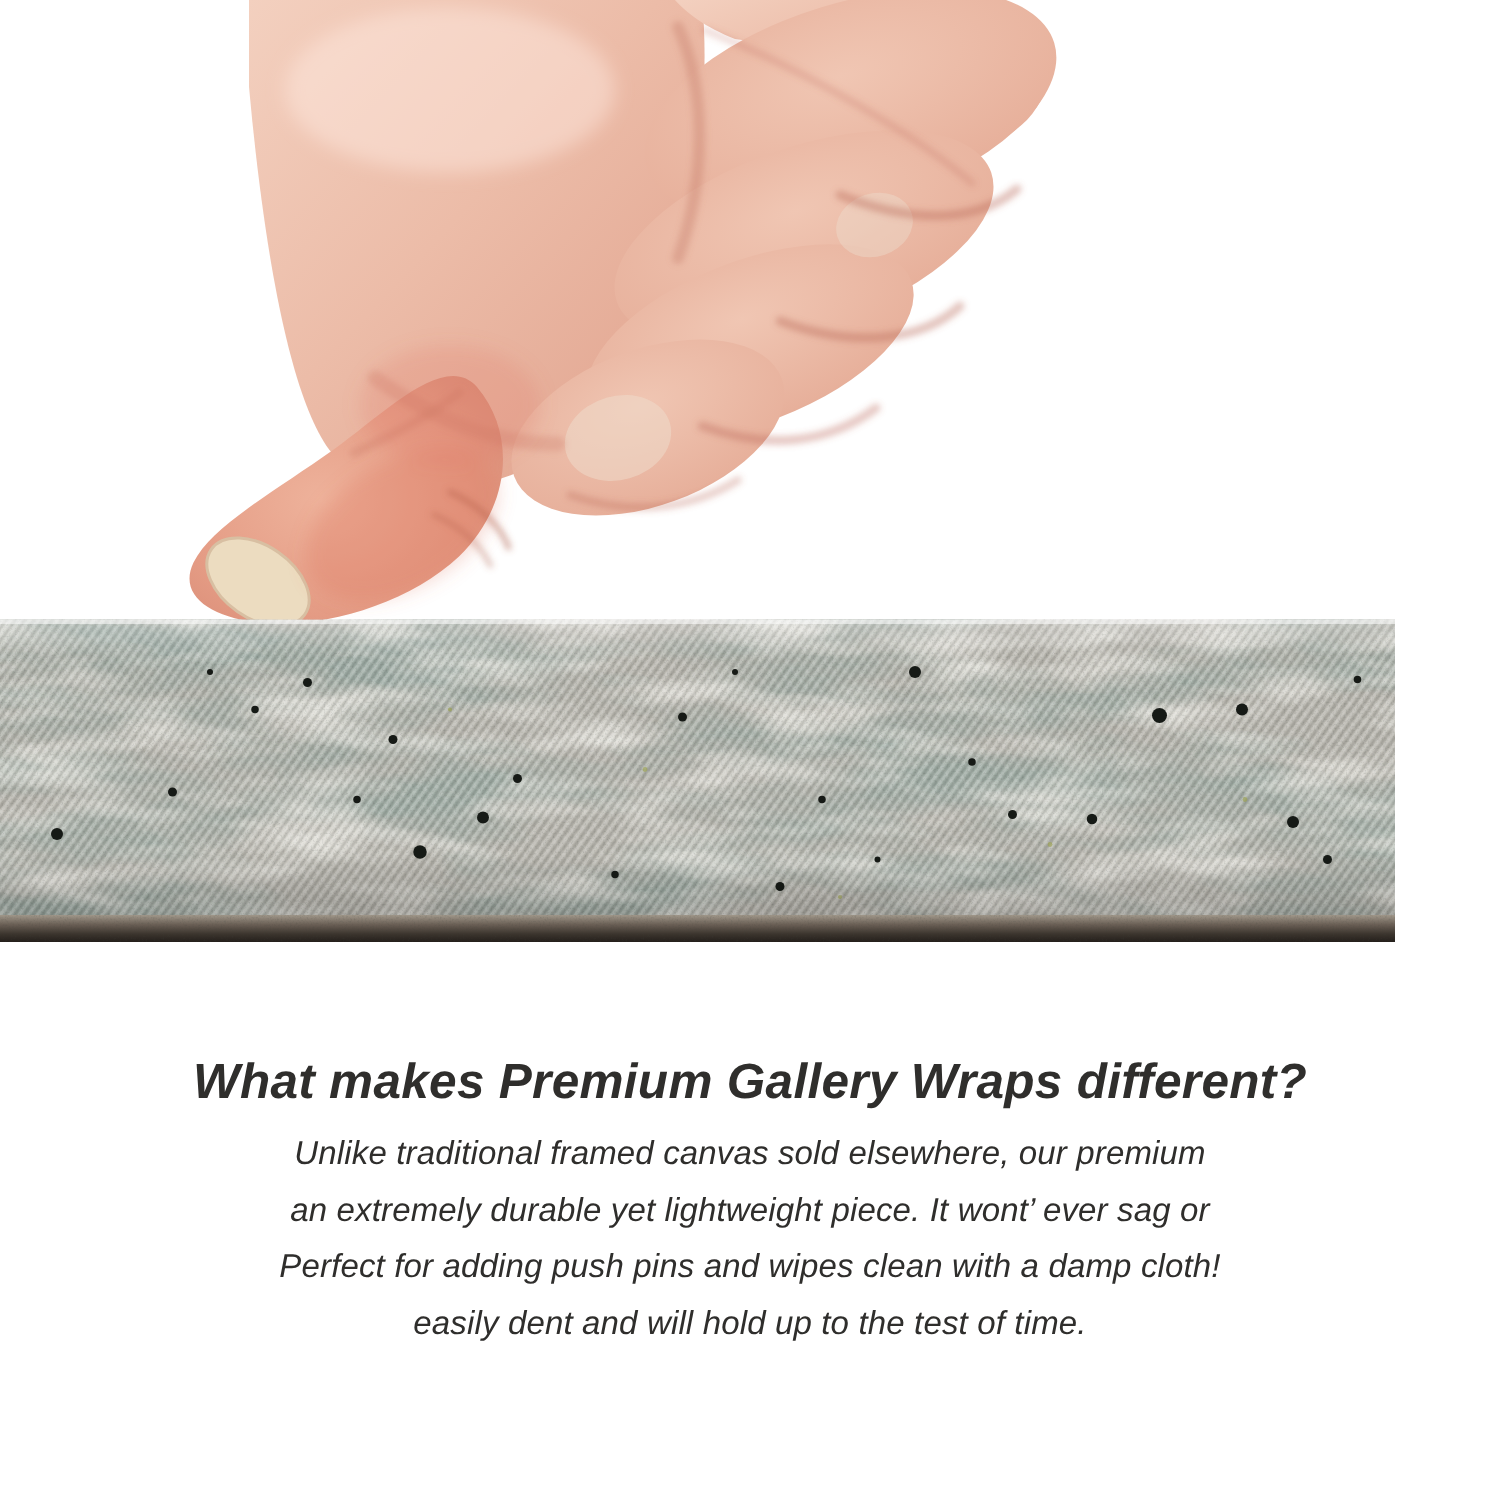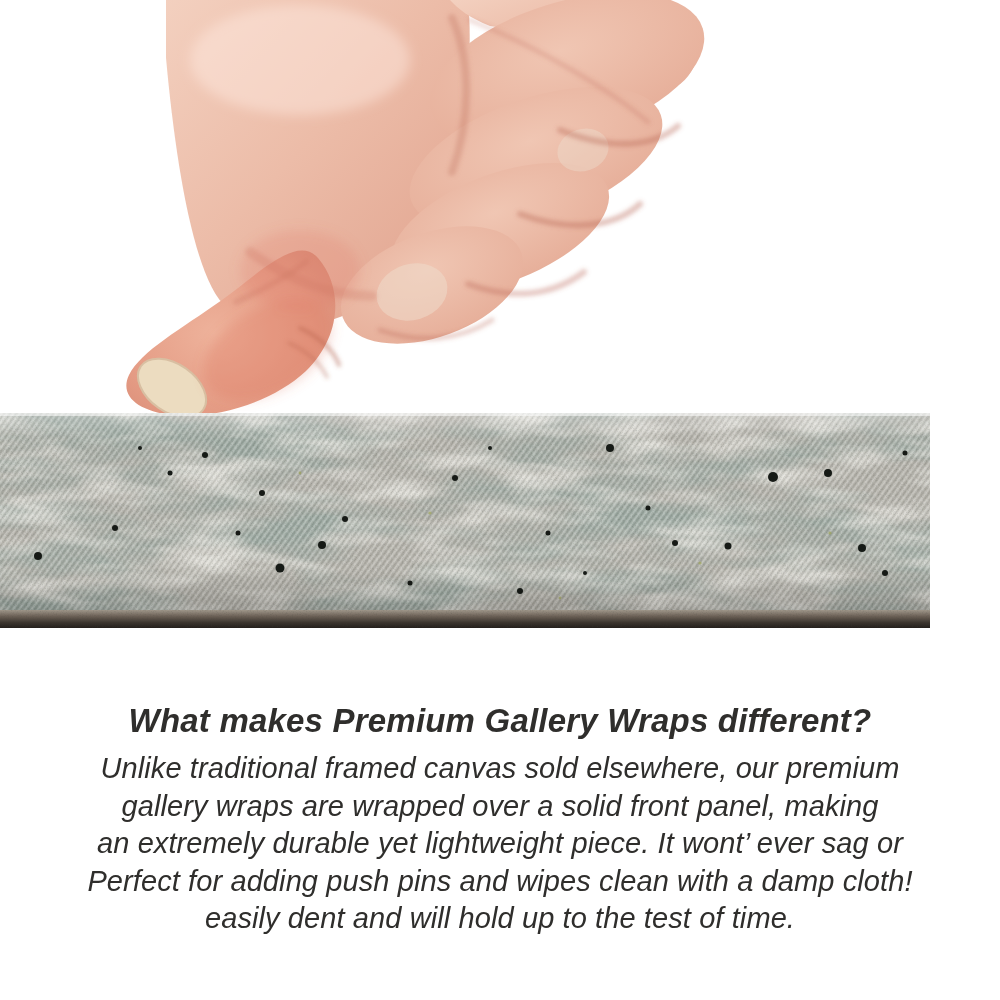--- a/index.html
+++ b/index.html
@@ -13,21 +13,21 @@
   .strip{position:absolute;top:413px;left:0;width:1000px;height:215px;}
   .strip svg{display:block;}
   .copy{
     position:absolute;top:701px;left:0;width:1000px;
     text-align:center;font-style:italic;color:var(--text,#2f2e2c);
   }
   .heading{
     font-size:33px;font-weight:600;line-height:40px;margin:0 0 9px 0;
     letter-spacing:0.2px;
   }
-  .line{font-size:29px;font-weight:500;line-height:37.5px;letter-spacing:0.1px;}
+  .line{font-size:22px;font-weight:500;line-height:37.5px;letter-spacing:0.1px;}
 </style>
 </head>
 <body>
 
 <div class="stage">
 
   <div class="photo">
 
     <svg class="hand-svg" width="1000" height="418" viewBox="0 0 1000 418">
       <defs>
@@ -194,19 +194,18 @@
 
         <rect y="197" width="1000" height="18" fill="url(#edgeGrad)"></rect>
         <rect y="197" width="1000" height="18" filter="url(#grain)" opacity="0.5"></rect>
       </svg>
     </div>
   </div>
 
   <div class="copy">
     <div class="heading">What makes Premium Gallery Wraps different?</div>
     <div class="line">Unlike traditional framed canvas sold elsewhere, our premium</div>
-    <div class="line">gallery wraps are wrapped over a solid front panel, making</div>
     <div class="line">an extremely durable yet lightweight piece. It wont’ ever sag or</div>
     <div class="line">Perfect for adding push pins and wipes clean with a damp cloth!</div>
     <div class="line">easily dent and will hold up to the test of time.</div>
   </div>
 
 </div>
 
 </body></html>

